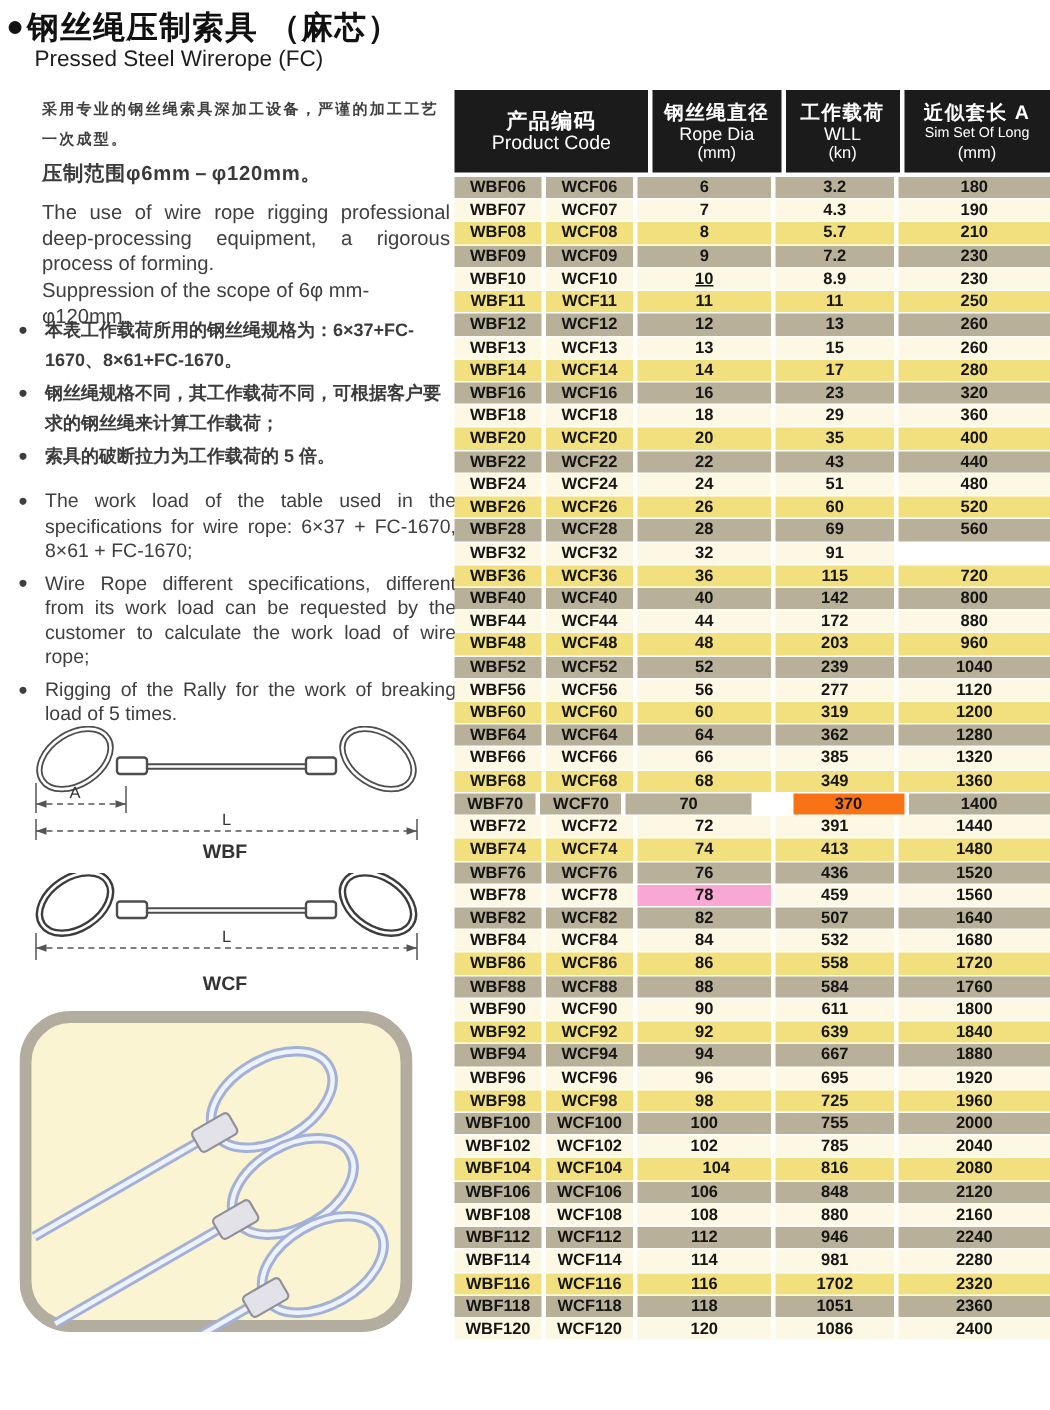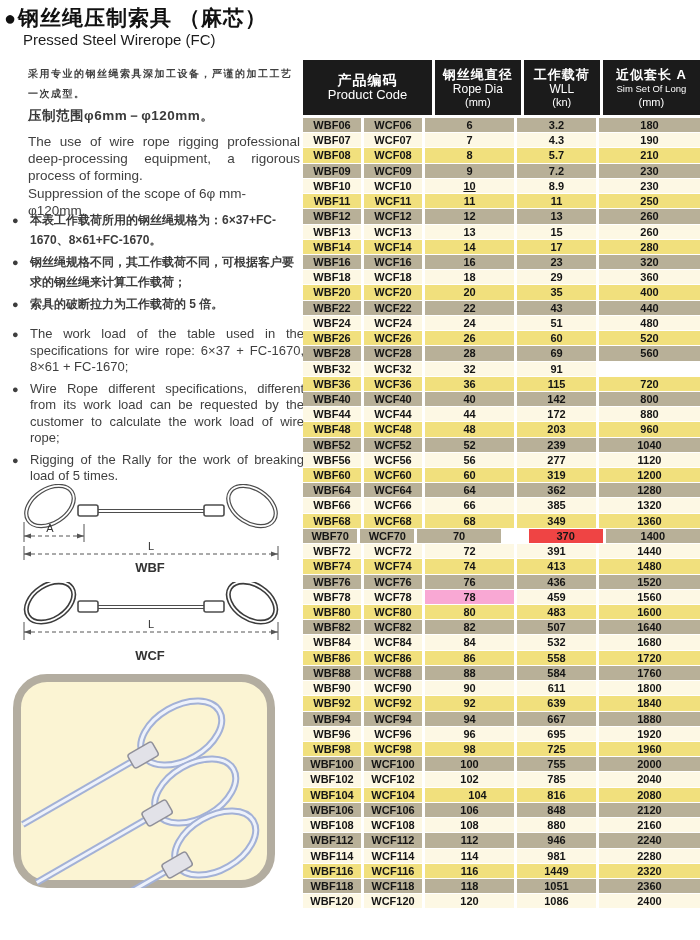--- a/index.html
+++ b/index.html
@@ -383,21 +383,21 @@
           <div class="cell c0" style="background: rgb(241, 224, 125);">WBF68</div>
           <div class="cell c1" style="background: rgb(241, 224, 125);">WCF68</div>
           <div class="cell c2" style="background: rgb(241, 224, 125);">68</div>
           <div class="cell c3" style="background: rgb(241, 224, 125);">349</div>
           <div class="cell c4" style="background: rgb(241, 224, 125);">1360</div>
         </div>
         <div class="trow">
           <div class="cell c0" style="background: rgb(184, 176, 152);">WBF70</div>
           <div class="cell c1" style="background: rgb(184, 176, 152);">WCF70</div>
           <div class="cell c2" style="background: rgb(184, 176, 152);">70</div>
-          <div class="cell c3" style="background: #ef4444; margin-left: 25px;">370</div>
+          <div class="cell c3" style="background: #f97316; margin-left: 25px;">370</div>
           <div class="cell c4" style="background: rgb(184, 176, 152);">1400</div>
         </div>
         <div class="trow">
           <div class="cell c0" style="background: rgb(253, 248, 228);">WBF72</div>
           <div class="cell c1" style="background: rgb(253, 248, 228);">WCF72</div>
           <div class="cell c2" style="background: rgb(253, 248, 228);">72</div>
           <div class="cell c3" style="background: rgb(253, 248, 228);">391</div>
           <div class="cell c4" style="background: rgb(253, 248, 228);">1440</div>
         </div>
         <div class="trow">
@@ -415,27 +415,20 @@
           <div class="cell c4" style="background: rgb(184, 176, 152);">1520</div>
         </div>
         <div class="trow">
           <div class="cell c0" style="background: rgb(253, 248, 228);">WBF78</div>
           <div class="cell c1" style="background: rgb(253, 248, 228);">WCF78</div>
           <div class="cell c2" style="background: #f9a8d4;">78</div>
           <div class="cell c3" style="background: rgb(253, 248, 228);">459</div>
           <div class="cell c4" style="background: rgb(253, 248, 228);">1560</div>
         </div>
         <div class="trow">
-          <div class="cell c0" style="background: rgb(241, 224, 125);">WBF80</div>
-          <div class="cell c1" style="background: rgb(241, 224, 125);">WCF80</div>
-          <div class="cell c2" style="background: rgb(241, 224, 125);">80</div>
-          <div class="cell c3" style="background: rgb(241, 224, 125);">483</div>
-          <div class="cell c4" style="background: rgb(241, 224, 125);">1600</div>
-        </div>
-        <div class="trow">
           <div class="cell c0" style="background: rgb(184, 176, 152);">WBF82</div>
           <div class="cell c1" style="background: rgb(184, 176, 152);">WCF82</div>
           <div class="cell c2" style="background: rgb(184, 176, 152);">82</div>
           <div class="cell c3" style="background: rgb(184, 176, 152);">507</div>
           <div class="cell c4" style="background: rgb(184, 176, 152);">1640</div>
         </div>
         <div class="trow">
           <div class="cell c0" style="background: rgb(253, 248, 228);">WBF84</div>
           <div class="cell c1" style="background: rgb(253, 248, 228);">WCF84</div>
           <div class="cell c2" style="background: rgb(253, 248, 228);">84</div>
@@ -537,21 +530,21 @@
           <div class="cell c0" style="background: rgb(253, 248, 228);">WBF114</div>
           <div class="cell c1" style="background: rgb(253, 248, 228);">WCF114</div>
           <div class="cell c2" style="background: rgb(253, 248, 228);">114</div>
           <div class="cell c3" style="background: rgb(253, 248, 228);">981</div>
           <div class="cell c4" style="background: rgb(253, 248, 228);">2280</div>
         </div>
         <div class="trow">
           <div class="cell c0" style="background: rgb(241, 224, 125);">WBF116</div>
           <div class="cell c1" style="background: rgb(241, 224, 125);">WCF116</div>
           <div class="cell c2" style="background: rgb(241, 224, 125);">116</div>
-          <div class="cell c3" style="background: rgb(241, 224, 125);">1449</div>
+          <div class="cell c3" style="background: rgb(241, 224, 125);">1702</div>
           <div class="cell c4" style="background: rgb(241, 224, 125);">2320</div>
         </div>
         <div class="trow">
           <div class="cell c0" style="background: rgb(184, 176, 152);">WBF118</div>
           <div class="cell c1" style="background: rgb(184, 176, 152);">WCF118</div>
           <div class="cell c2" style="background: rgb(184, 176, 152);">118</div>
           <div class="cell c3" style="background: rgb(184, 176, 152);">1051</div>
           <div class="cell c4" style="background: rgb(184, 176, 152);">2360</div>
         </div>
         <div class="trow">

